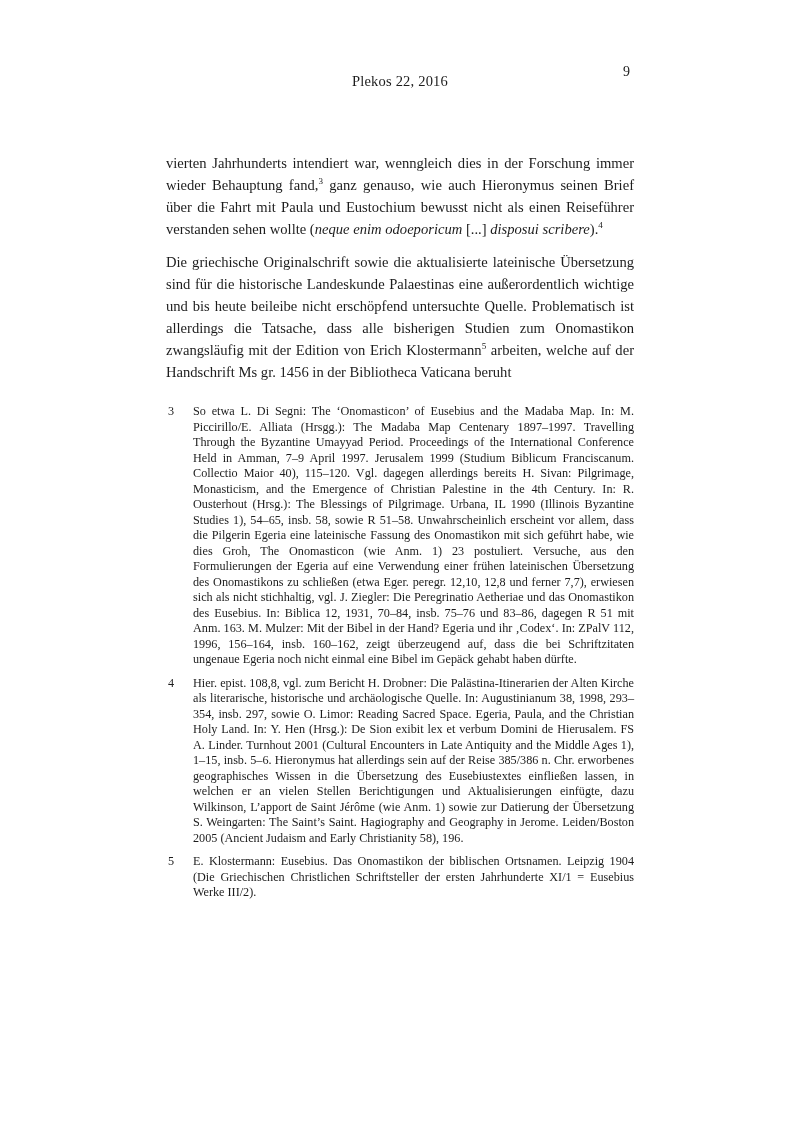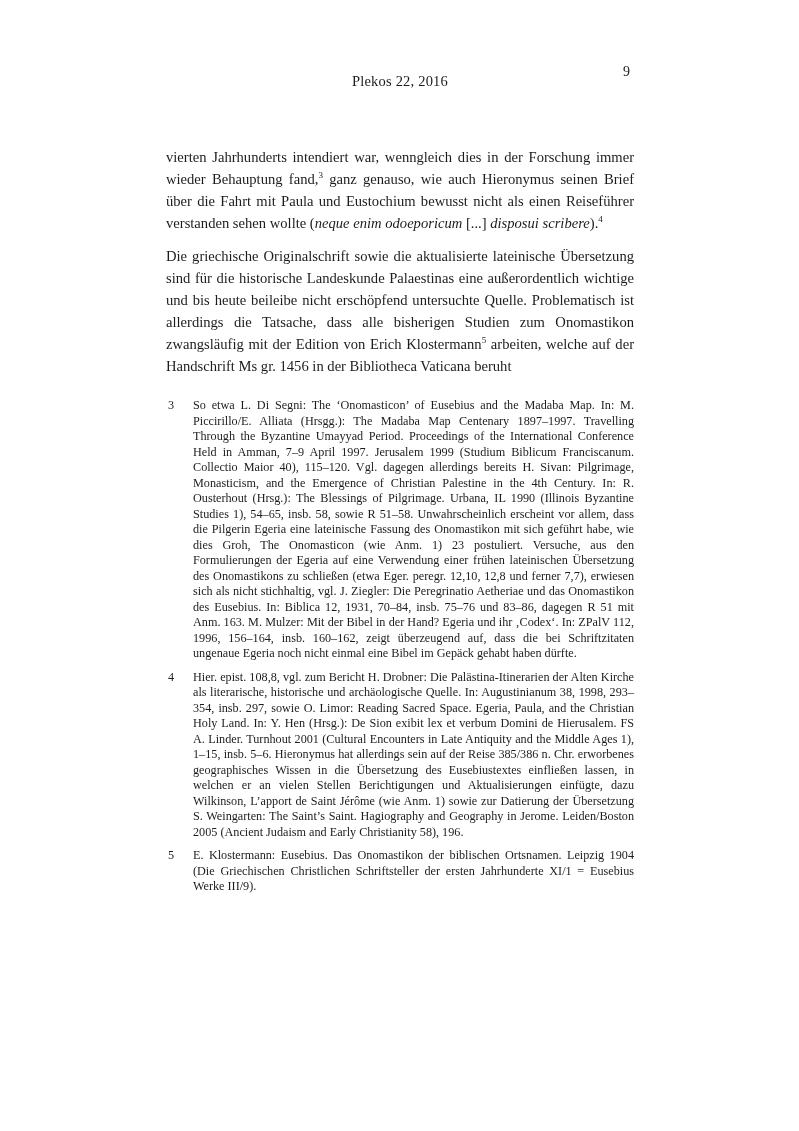--- a/index.html
+++ b/index.html
@@ -34,21 +34,21 @@
     letter-spacing: 0.2px;
   }
   .pagenum {
     position: absolute;
     top: 0;
     right: 4px;
     font-size: 14px;
   }
   .text-column {
     position: absolute;
-    top: 146px;
+    top: 152px;
     left: 166px;
     width: 468px;
   }
   .body-text p.para {
     margin: 0 0 11px 0;
     font-size: 14.6px;
     line-height: 22px;
     text-align: justify;
     hyphens: auto;
     -webkit-hyphens: auto;
@@ -97,17 +97,17 @@
   </div>
 
   <div class="text-column">
     <div class="body-text">
         <p class="para"><span>vierten Jahrhunderts intendiert war, wenngleich dies in der Forschung immer wieder Behauptung fand,</span><sup class="fnref">3</sup><span> ganz genauso, wie auch Hieronymus seinen Brief über die Fahrt mit Paula und Eustochium bewusst nicht als einen Reiseführer verstanden sehen wollte (</span><em>neque enim odoeporicum</em><span> [...] </span><em>disposui scribere</em><span>).</span><sup class="fnref">4</sup></p>
         <p class="para"><span>Die griechische Originalschrift sowie die aktualisierte lateinische Übersetzung sind für die historische Landeskunde Palaestinas eine außerordentlich wichtige und bis heute beileibe nicht erschöpfend untersuchte Quelle. Problematisch ist allerdings die Tatsache, dass alle bisherigen Studien zum Onomastikon zwangsläufig mit der Edition von Erich Klostermann</span><sup class="fnref">5</sup><span> arbeiten, welche auf der Handschrift Ms gr. 1456 in der Bibliotheca Vaticana beruht</span></p>
       </div>
     <div class="footnotes">
         <div class="footnote"><span class="fn-num">3</span><span class="fn-text">So etwa L. Di Segni: The ‘Onomasticon’ of Eusebius and the Madaba Map. In: M. Piccirillo/E. Alliata (Hrsgg.): The Madaba Map Centenary 1897–1997. Travelling Through the Byzantine Umayyad Period. Proceedings of the International Conference Held in Amman, 7–9 April 1997. Jerusalem 1999 (Studium Biblicum Franciscanum. Collectio Maior 40), 115–120. Vgl. dagegen allerdings bereits H. Sivan: Pilgrimage, Monasticism, and the Emergence of Christian Palestine in the 4th Century. In: R. Ousterhout (Hrsg.): The Blessings of Pilgrimage. Urbana, IL 1990 (Illinois Byzantine Studies 1), 54–65, insb. 58, sowie R 51–58. Unwahrscheinlich erscheint vor allem, dass die Pilgerin Egeria eine lateinische Fassung des Onomastikon mit sich geführt habe, wie dies Groh, The Onomasticon (wie Anm. 1) 23 postuliert. Versuche, aus den Formulierungen der Egeria auf eine Verwendung einer frühen lateinischen Übersetzung des Onomastikons zu schließen (etwa Eger. peregr. 12,10, 12,8 und ferner 7,7), erwiesen sich als nicht stichhaltig, vgl. J. Ziegler: Die Peregrinatio Aetheriae und das Onomastikon des Eusebius. In: Biblica 12, 1931, 70–84, insb. 75–76 und 83–86, dagegen R 51 mit Anm. 163. M. Mulzer: Mit der Bibel in der Hand? Egeria und ihr ‚Codex‘. In: ZPalV 112, 1996, 156–164, insb. 160–162, zeigt überzeugend auf, dass die bei Schriftzitaten ungenaue Egeria noch nicht einmal eine Bibel im Gepäck gehabt haben dürfte.</span></div>
         <div class="footnote"><span class="fn-num">4</span><span class="fn-text">Hier. epist. 108,8, vgl. zum Bericht H. Drobner: Die Palästina-Itinerarien der Alten Kirche als literarische, historische und archäologische Quelle. In: Augustinianum 38, 1998, 293–354, insb. 297, sowie O. Limor: Reading Sacred Space. Egeria, Paula, and the Christian Holy Land. In: Y. Hen (Hrsg.): De Sion exibit lex et verbum Domini de Hierusalem. FS A. Linder. Turnhout 2001 (Cultural Encounters in Late Antiquity and the Middle Ages 1), 1–15, insb. 5–6. Hieronymus hat allerdings sein auf der Reise 385/386 n. Chr. erworbenes geographisches Wissen in die Übersetzung des Eusebiustextes einfließen lassen, in welchen er an vielen Stellen Berichtigungen und Aktualisierungen einfügte, dazu Wilkinson, L’apport de Saint Jérôme (wie Anm. 1) sowie zur Datierung der Übersetzung S. Weingarten: The Saint’s Saint. Hagiography and Geography in Jerome. Leiden/Boston 2005 (Ancient Judaism and Early Christianity 58), 196.</span></div>
-        <div class="footnote"><span class="fn-num">5</span><span class="fn-text">E. Klostermann: Eusebius. Das Onomastikon der biblischen Ortsnamen. Leipzig 1904 (Die Griechischen Christlichen Schriftsteller der ersten Jahrhunderte XI/1 = Eusebius Werke III/9).</span></div>
+        <div class="footnote"><span class="fn-num">5</span><span class="fn-text">E. Klostermann: Eusebius. Das Onomastikon der biblischen Ortsnamen. Leipzig 1904 (Die Griechischen Christlichen Schriftsteller der ersten Jahrhunderte XI/1 = Eusebius Werke III/2).</span></div>
       </div>
   </div>
 
 </div>
 
 </body></html>

